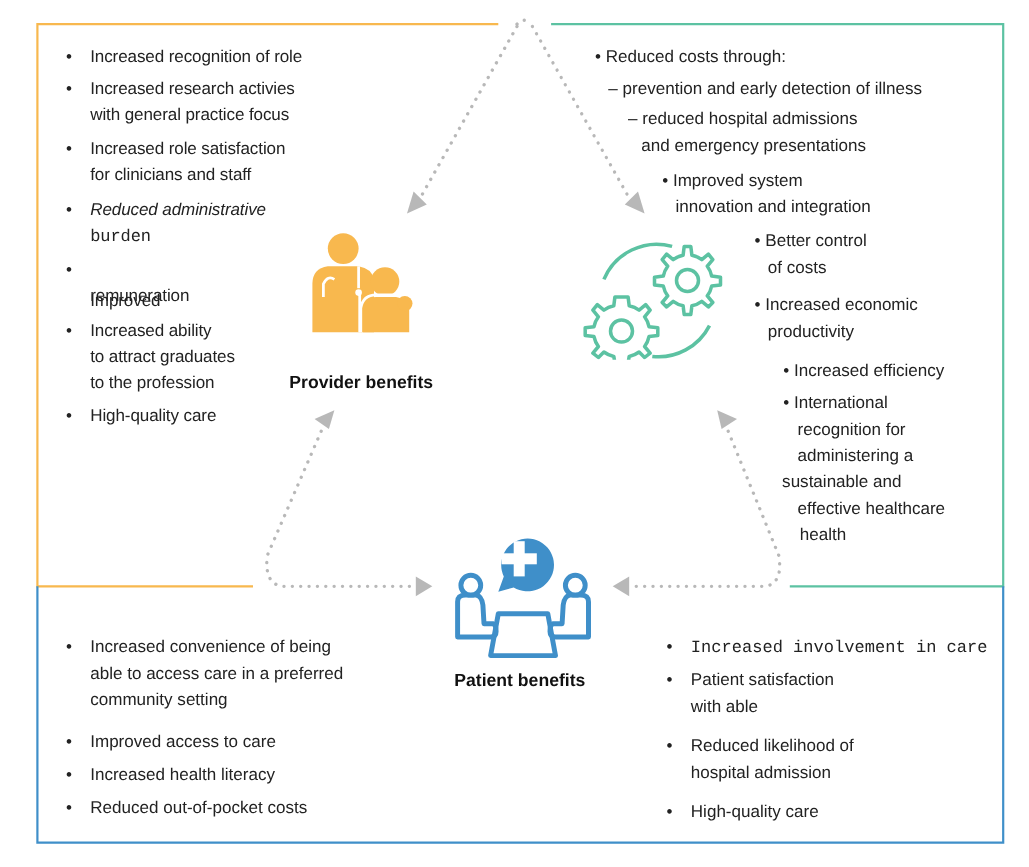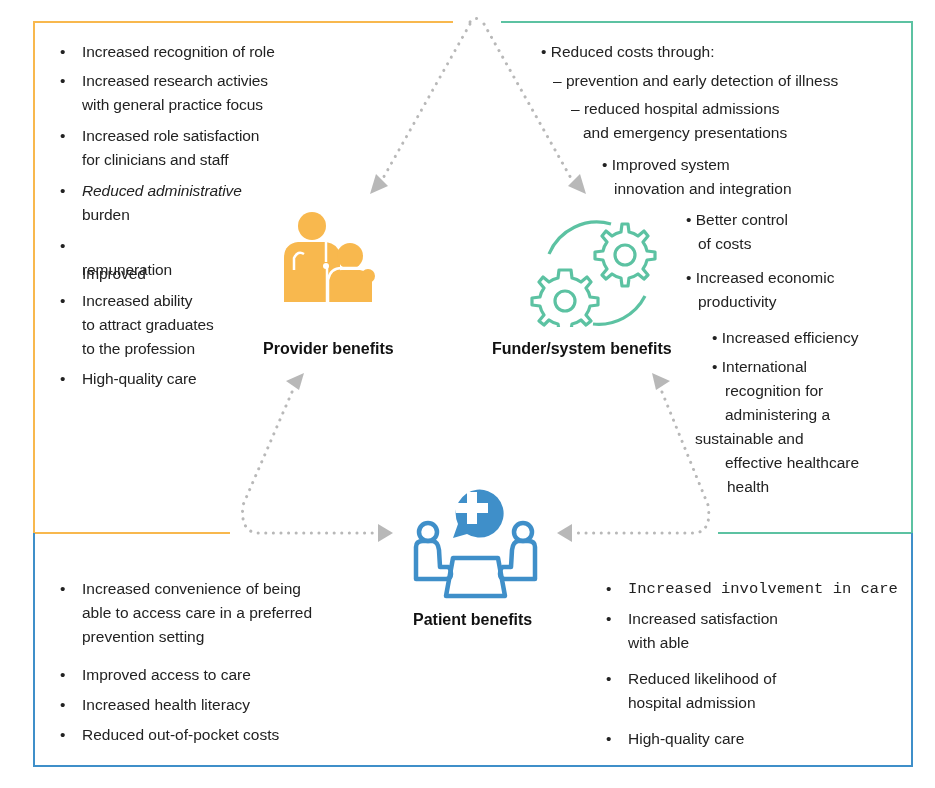--- a/index.html
+++ b/index.html
@@ -70,21 +70,21 @@
     <div class="item" style="left:0; top:29px;">•</div>
     <div class="item" style="left:22px; top:29px;">Increased research activies</div>
     <div class="item" style="left:22px; top:53px;">with general practice focus</div>
 
     <div class="item" style="left:0; top:84px;">•</div>
     <div class="item" style="left:22px; top:84px;">Increased role satisfaction</div>
     <div class="item" style="left:22px; top:108px;">for clinicians and staff</div>
 
     <div class="item" style="left:0; top:139px;">•</div>
     <div class="item" style="left:22px; top:139px;font-style:italic;">Reduced administrative</div>
-    <div class="item" style="left:22px; top:163px;">burden</div>
+    <div class="item" style="left:22px; top:163px;font-family:Liberation Mono, monospace;">burden</div>
 
     <div class="item" style="left:0; top:194px;">•</div>
     <div class="item" style="left:22px; top:194px;margin-top:28px;">Improved</div>
     <div class="item" style="left:22px; top:218px;">remuneration</div>
 
     <div class="item" style="left:0; top:249px;">•</div>
     <div class="item" style="left:22px; top:249px;">Increased ability</div>
     <div class="item" style="left:22px; top:273px;">to attract graduates</div>
     <div class="item" style="left:22px; top:297px;">to the profession</div>
 
@@ -97,38 +97,37 @@
       <path d="M24,42 A52,52 0 0 1 86,12"></path>
       <path d="M120,84 A52,52 0 0 1 68,112"></path>
 
       <path d="M40,58 L46,58 L47,66 Q52,67 56,70 L62,65 L66,70 L61,76 Q64,80 65,85 L73,86 L73,93 L65,94 Q64,99 61,103 L66,109 L61,113 L56,108 Q52,111 47,112 L46,118 M40,58 L34,58 L33,66 Q28,67 24,70 L18,65 L14,70 L19,76 Q16,80 15,85 L7,86 L7,93 L15,94 Q16,99 19,103 L14,109 L19,113 L24,108 Q28,111 33,112 L34,118"></path>
       <circle cx="40" cy="89" r="10"></circle>
 
       <path d="M97,12 L103,12 L104,20 Q109,21 113,24 L119,19 L123,24 L118,30 Q121,34 122,39 L130,40 L130,47 L122,48 Q121,53 118,57 L123,63 L119,67 L113,62 Q109,65 104,66 L103,74 L97,74 L96,66 Q91,65 87,62 L81,67 L77,63 L82,57 Q79,53 78,48 L70,47 L70,40 L78,39 Q79,34 82,30 L77,24 L81,19 L87,24 Q91,21 96,20 Z"></path>
       <circle cx="100" cy="43" r="10"></circle>
     </g>
   </svg>
-  <div class="title" style="left:492px; top:340px;">Funder/system benefits</div>
 
   <div>
     <div class="item" style="left:541px; top:40px;">• Reduced costs through:</div>
     <div class="item" style="left:553px; top:69px;">– prevention and early detection of illness</div>
     <div class="item" style="left:571px; top:97px;">– reduced hospital admissions</div>
     <div class="item" style="left:583px; top:121px;">and emergency presentations</div>
     <div class="item" style="left:602px; top:153px;">• Improved system</div>
     <div class="item" style="left:614px; top:177px;">innovation and integration</div>
     <div class="item" style="left:686px; top:208px;">• Better control</div>
     <div class="item" style="left:698px; top:232px;">of costs</div>
     <div class="item" style="left:686px; top:266px;">• Increased economic</div>
     <div class="item" style="left:698px; top:290px;">productivity</div>
     <div class="item" style="left:712px; top:326px;">• Increased efficiency</div>
     <div class="item" style="left:712px; top:355px;">• International</div>
     <div class="item" style="left:725px; top:379px;">recognition for</div>
     <div class="item" style="left:725px; top:403px;">administering a</div>
-    <div class="item" style="left:695px; top:427px;">sustainable and</div>
+    <div class="item" style="left:711px; top:427px;">sustainable and</div>
     <div class="item" style="left:725px; top:451px;">effective healthcare</div>
     <div class="item" style="left:727px; top:475px;">health</div>
   </div>
 
   <svg class="icon" style="left:403px; top:482px;" width="145" height="120" viewBox="0 0 145 120">
     <g fill="#3f8fc9">
       <path d="M55,42 A24,24 0 1 1 64,52 L50,56 Z"></path>
     </g>
     <g fill="#ffffff">
       <rect x="64" y="10" width="10" height="32"></rect>
@@ -141,38 +140,38 @@
       <path d="M132,65 Q132,59 125,59 L115,59 Q110,60 109,68 L108,85 L100,85 Q97,86 97,92 Q97,97 102,97 L132,97 Z"></path>
       <path d="M50,76 L95,76 L102,114 L43,114 Z"></path>
     </g>
   </svg>
   <div class="title" style="left:413px; top:611px;">Patient benefits</div>
 
   <div>
     <div class="item" style="left:60px; top:577px;">•</div>
     <div class="item" style="left:82px; top:577px;">Increased convenience of being</div>
     <div class="item" style="left:82px; top:601px;">able to access care in a preferred</div>
-    <div class="item" style="left:82px; top:625px;">prevention setting</div>
+    <div class="item" style="left:82px; top:625px;">community setting</div>
 
     <div class="item" style="left:60px; top:663px;">•</div>
     <div class="item" style="left:82px; top:663px;">Improved access to care</div>
 
     <div class="item" style="left:60px; top:693px;">•</div>
     <div class="item" style="left:82px; top:693px;">Increased health literacy</div>
 
     <div class="item" style="left:60px; top:723px;">•</div>
     <div class="item" style="left:82px; top:723px;">Reduced out-of-pocket costs</div>
   </div>
 
   <div>
     <div class="item" style="left:606px; top:577px;">•</div>
     <div class="item" style="left:628px; top:577px;font-family:Liberation Mono, monospace;">Increased involvement in care</div>
 
     <div class="item" style="left:606px; top:607px;">•</div>
-    <div class="item" style="left:628px; top:607px;">Increased satisfaction</div>
+    <div class="item" style="left:628px; top:607px;">Patient satisfaction</div>
     <div class="item" style="left:628px; top:631px;">with able</div>
 
     <div class="item" style="left:606px; top:667px;">•</div>
     <div class="item" style="left:628px; top:667px;text-align:right;">Reduced likelihood of</div>
     <div class="item" style="left:628px; top:691px;">hospital admission</div>
 
     <div class="item" style="left:606px; top:727px;">•</div>
     <div class="item" style="left:628px; top:727px;">High-quality care</div>
   </div>
 

